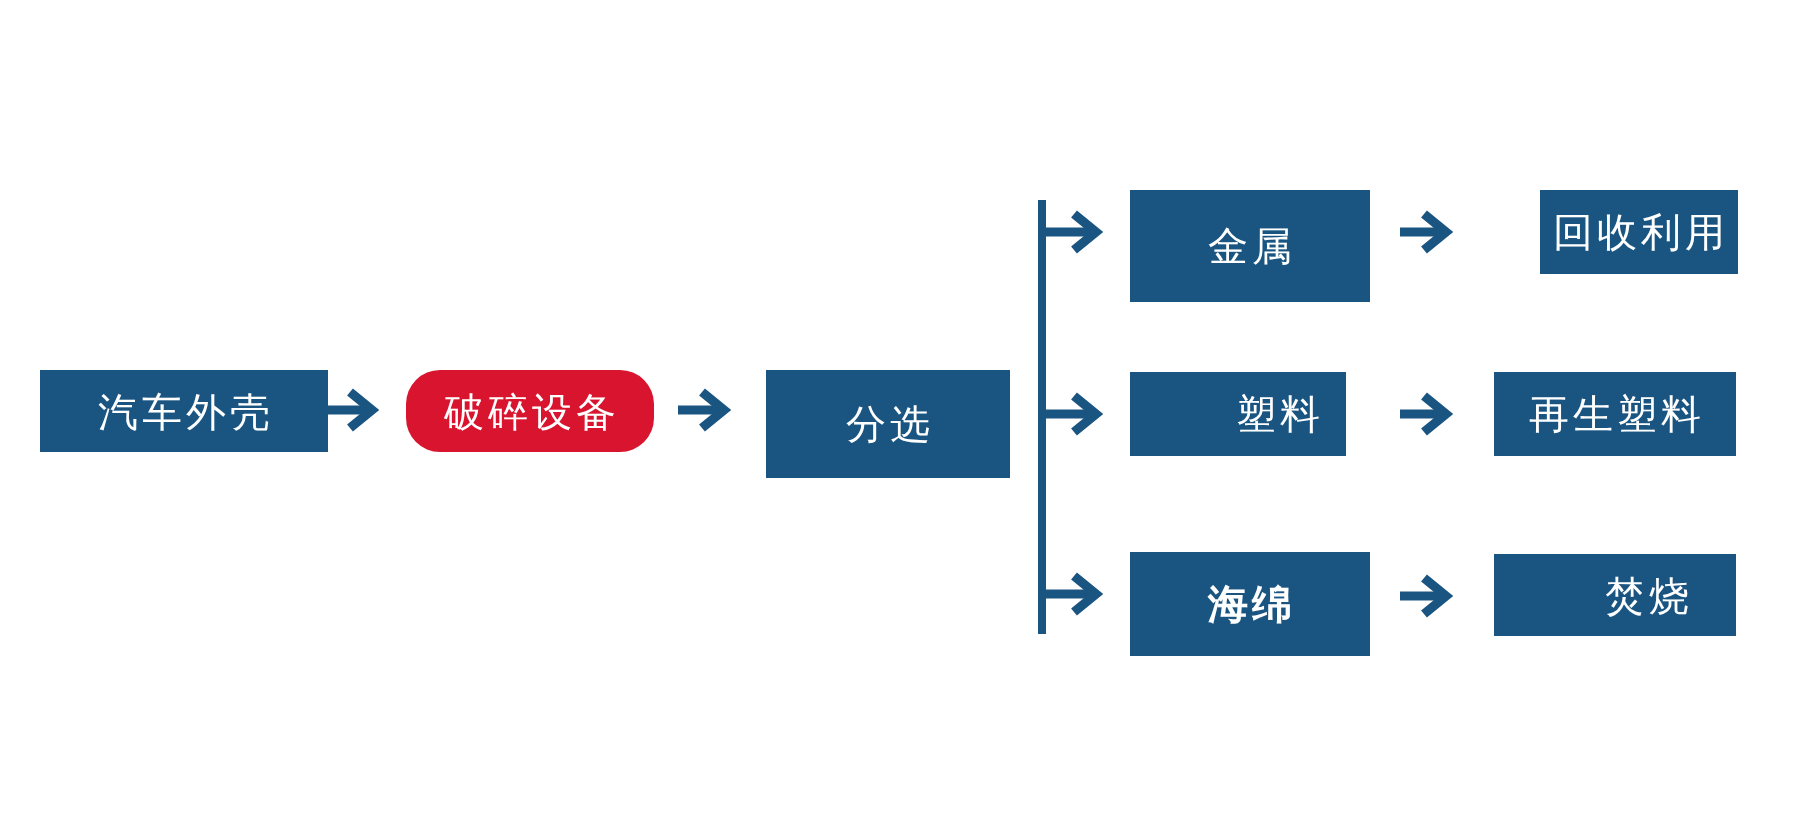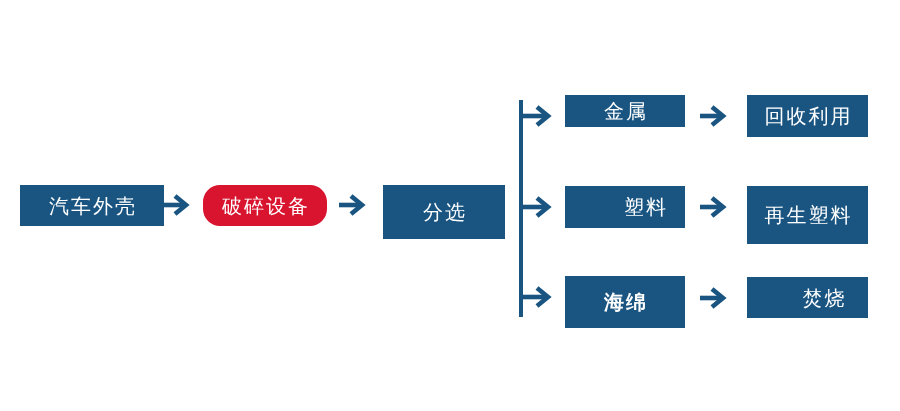--- a/index.html
+++ b/index.html
@@ -71,43 +71,43 @@
   <div class="node blue" style="left:383px; top:185px; width:122px; height:54px;">分选</div>
 
   <div class="vline" style="left:519px; top:100px; width:4px; height:217px;"></div>
 
   <span class="arrow" style="left:522px; top:105px;">
     <svg width="32" height="22" viewBox="0 0 32 22" fill="none" stroke="currentColor" stroke-width="4.6">
       <path d="M0 11 H24"></path>
       <path d="M15 2 L26 11 L15 20" stroke-linejoin="miter"></path>
     </svg>
   </span>
-  <div class="node blue" style="left:565px; top:95px; width:120px; height:32px;">金属</div>
+  <div class="node blue" style="left:565px; top:95px; width:120px; height:56px;">金属</div>
   <span class="arrow" style="left:699px; top:105px;">
     <svg width="30" height="22" viewBox="0 0 30 22" fill="none" stroke="currentColor" stroke-width="4.6">
       <path d="M1 11 H22"></path>
       <path d="M13 2 L24 11 L13 20" stroke-linejoin="miter"></path>
     </svg>
   </span>
-  <div class="node blue" style="left:747px; top:95px; width:121px; height:42px;">回收利用</div>
+  <div class="node blue" style="left:770px; top:95px; width:99px; height:42px;">回收利用</div>
 
   <span class="arrow" style="left:522px; top:196px;">
     <svg width="32" height="22" viewBox="0 0 32 22" fill="none" stroke="currentColor" stroke-width="4.6">
       <path d="M0 11 H24"></path>
       <path d="M15 2 L26 11 L15 20" stroke-linejoin="miter"></path>
     </svg>
   </span>
-  <div class="node blue" style="left:565px; top:186px; width:120px; height:42px;padding-left:40px;">塑料</div>
+  <div class="node blue" style="left:565px; top:186px; width:108px; height:42px;padding-left:40px;">塑料</div>
   <span class="arrow" style="left:699px; top:196px;">
     <svg width="30" height="22" viewBox="0 0 30 22" fill="none" stroke="currentColor" stroke-width="4.6">
       <path d="M1 11 H22"></path>
       <path d="M13 2 L24 11 L13 20" stroke-linejoin="miter"></path>
     </svg>
   </span>
-  <div class="node blue" style="left:747px; top:186px; width:121px; height:58px;">再生塑料</div>
+  <div class="node blue" style="left:747px; top:186px; width:121px; height:42px;">再生塑料</div>
 
   <span class="arrow" style="left:522px; top:286px;">
     <svg width="32" height="22" viewBox="0 0 32 22" fill="none" stroke="currentColor" stroke-width="4.6">
       <path d="M0 11 H24"></path>
       <path d="M15 2 L26 11 L15 20" stroke-linejoin="miter"></path>
     </svg>
   </span>
   <div class="node blue" style="left:565px; top:276px; width:120px; height:52px;font-weight:bold;">海绵</div>
   <span class="arrow" style="left:699px; top:287px;">
     <svg width="30" height="22" viewBox="0 0 30 22" fill="none" stroke="currentColor" stroke-width="4.6">

